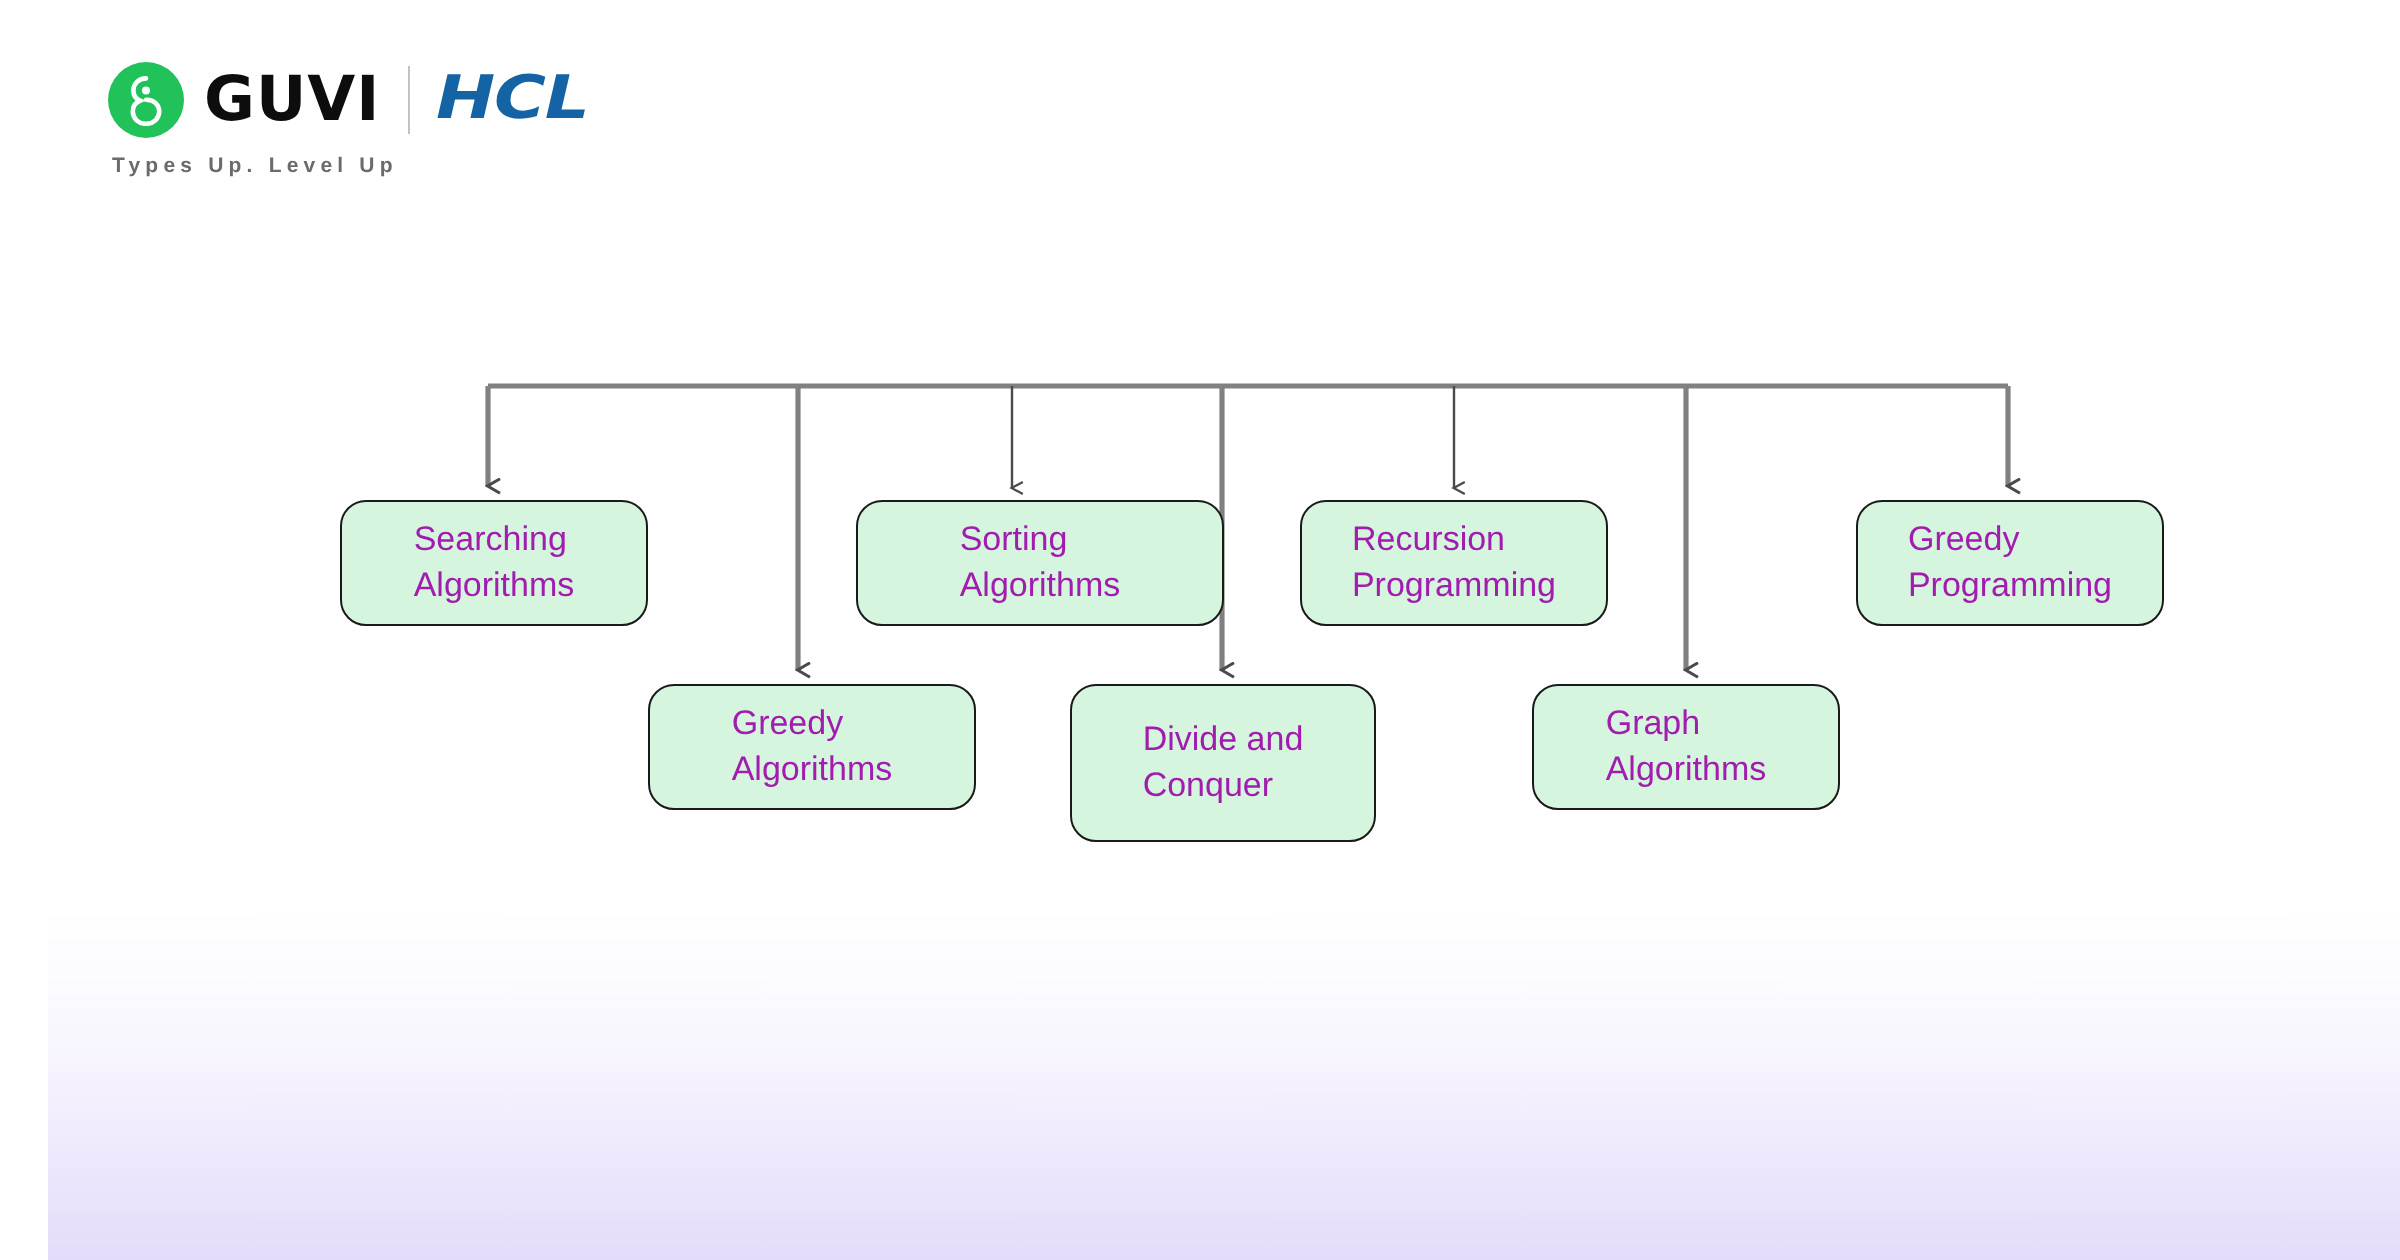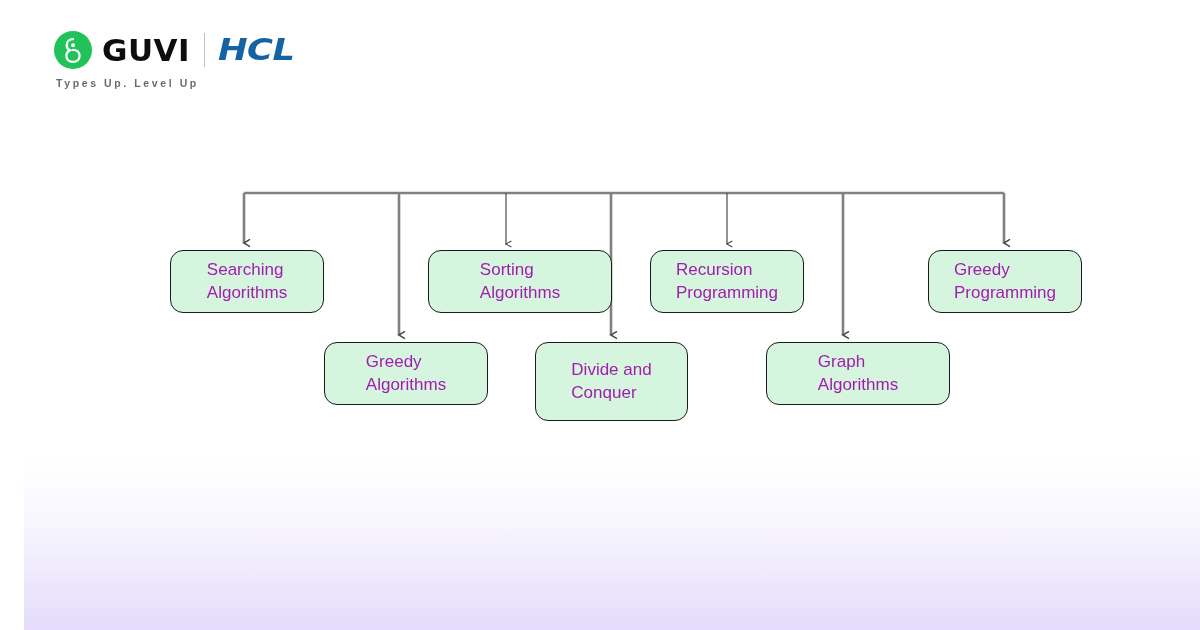--- a/index.html
+++ b/index.html
@@ -198,21 +198,21 @@
 Algorithms</span>
   </div>
   <div class="node-box" style="left:511px;top:342px;width:153px;height:79px;">
     <span class="node-label">Divide and
 Conquer</span>
   </div>
   <div class="node-box" style="left:626px;top:250px;width:154px;height:63px;">
     <span class="node-label">Recursion
 Programming</span>
   </div>
-  <div class="node-box" style="left:742px;top:342px;width:184px;height:63px;">
+  <div class="node-box" style="left:742px;top:342px;width:154px;height:63px;">
     <span class="node-label">Graph
 Algorithms</span>
   </div>
   <div class="node-box" style="left:904px;top:250px;width:154px;height:63px;">
     <span class="node-label">Greedy
 Programming</span>
   </div>
 
   <div class="bottom-gradient"></div>
 </div>

